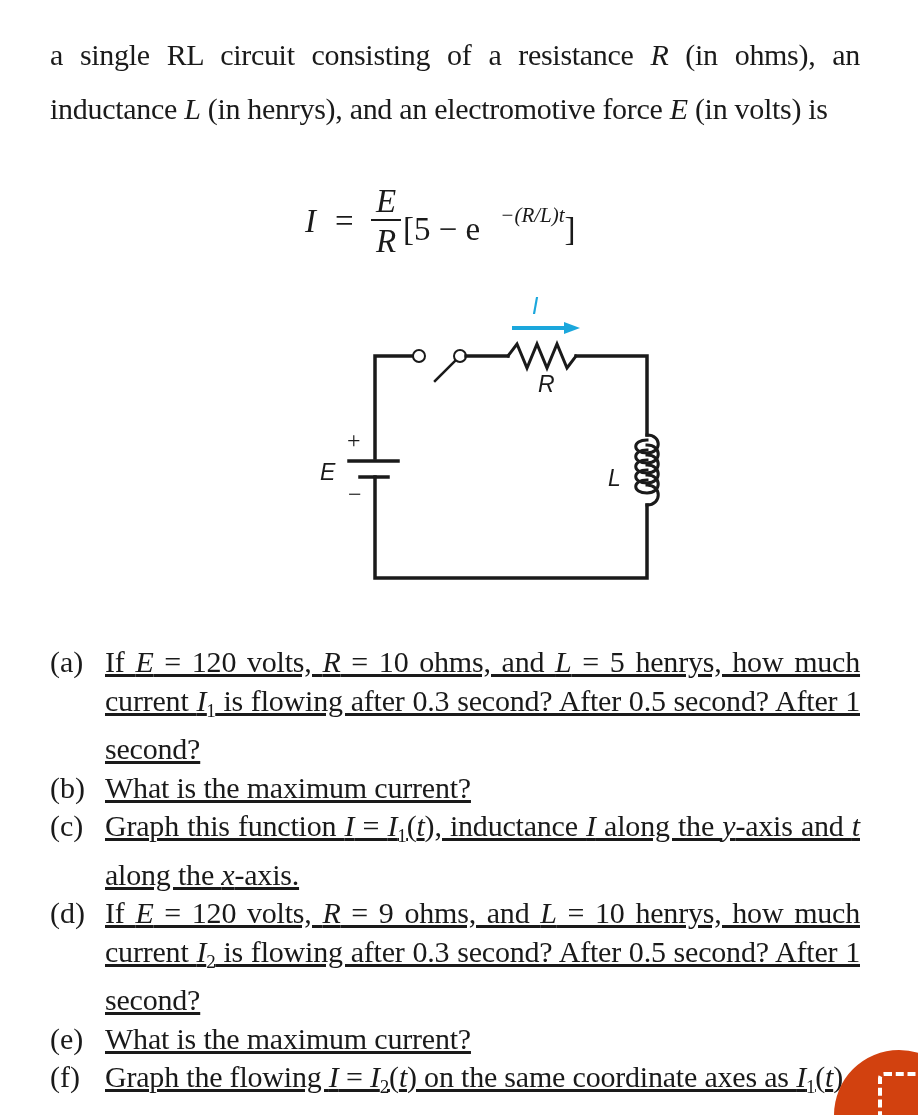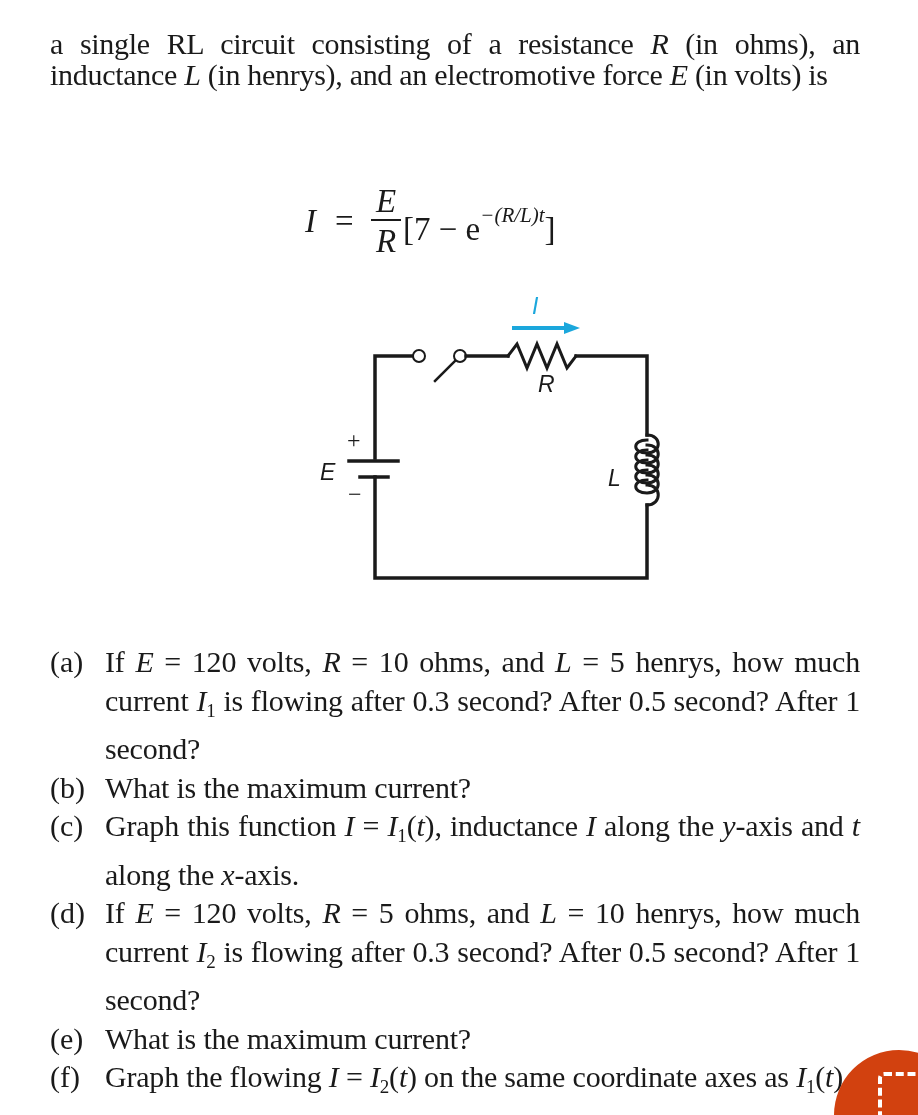--- a/index.html
+++ b/index.html
@@ -1,34 +1,34 @@
 <!DOCTYPE html>
 <html><head>
 <meta charset="utf-8">
 <style>
   html, body { margin:0; padding:0; }
   body { width:918px; height:1115px; background:#ffffff; overflow:hidden; position:relative;
          font-family:"Liberation Serif","DejaVu Serif",serif; color:#1a1a1a; }
-  .para { position:absolute; left:50px; top:28px; width:810px; font-size:30px; line-height:31px;
+  .para { position:absolute; left:50px; top:28px; width:810px; font-size:30px; line-height:54px;
           text-align:justify; letter-spacing:-0.3px; }
   i, .it { font-style:italic; }
   .formula { position:absolute; left:305px; top:185px; height:80px; font-size:33px; }
   .formula .I { position:absolute; left:0; top:18px; font-style:italic; }
   .formula .eq { position:absolute; left:30px; top:18px; }
   .formula .frac { position:absolute; left:66px; top:0; width:30px; text-align:center; font-style:italic; }
   .formula .frac .num { display:block; line-height:32px; }
   .formula .frac .bar { display:block; height:2px; background:#1a1a1a; margin:2px 0; }
   .formula .frac .den { display:block; line-height:36px; }
   .formula .rest { position:absolute; left:98px; top:18px; white-space:nowrap; }
-  .formula .rest sup { font-size:21px; vertical-align:18px; }
+  .formula .rest sup { font-size:21px; vertical-align:18px;margin-left:20px; }
   .circuit { position:absolute; left:300px; top:280px; width:380px; height:310px; }
   .items { position:absolute; left:50px; top:643px; width:810px; font-size:30px; line-height:38.5px; }
   .item { display:flex; }
   .item .lbl { width:55px; flex:none; }
-  .item .txt { flex:1; text-align:justify; letter-spacing:-0.2px; }
+  .item .txt { flex:1; text-align:justify; letter-spacing:-0.2px;text-decoration:underline; }
   sub { font-size:19px; vertical-align:-6px; }
   .fab { position:absolute; left:834px; top:1050px; width:130px; height:130px; border-radius:50%;
          background:#d2410f; }
   .fab .ic { position:absolute; left:44px; top:22px; width:50px; height:40px;
              border:4px dashed #ffffff; border-radius:6px; }
 </style>
 </head>
 <body>
 
 <div class="para">
@@ -36,21 +36,21 @@
 </div>
 
 <div class="formula">
   <span class="I">I</span>
   <span class="eq">=</span>
   <span class="frac">
     <span class="num">E</span>
     <span class="bar"></span>
     <span class="den">R</span>
   </span>
-  <span class="rest"><span>[7 − e</span><sup class="it">−(R/L)t</sup><span>]</span></span>
+  <span class="rest"><span>[5 − e</span><sup class="it">−(R/L)t</sup><span>]</span></span>
 </div>
 
 <svg class="circuit" viewBox="0 0 380 310" width="380" height="310">
   <g stroke="#1a1a1a" stroke-width="3.5" fill="none" stroke-linecap="square">
     <polyline points="115,76 75,76 75,178"></polyline>
     <circle cx="119" cy="76" r="6" stroke-width="2" fill="#fff"></circle>
     <circle cx="160" cy="76" r="6" stroke-width="2" fill="#fff"></circle>
     <line x1="135" y1="101" x2="155" y2="81" stroke-width="2.5"></line>
     <line x1="166" y1="76" x2="208" y2="76"></line>
     <polyline points="208,76 217,64 227,88 237,64 247,88 257,64 267,88 276,76" stroke-width="3"></polyline>
@@ -89,21 +89,21 @@
   <div class="item">
     <span class="lbl">(b)</span>
     <span class="txt">What is the maximum current?</span>
   </div>
   <div class="item">
     <span class="lbl">(c)</span>
     <span class="txt"><span>Graph this function </span><i>I</i><span> = </span><i>I</i><sub>1</sub><span>(</span><i>t</i><span>), inductance </span><i>I</i><span> along the </span><i>y</i><span>-axis and </span><i>t</i><span> along the </span><i>x</i><span>-axis.</span></span>
   </div>
   <div class="item">
     <span class="lbl">(d)</span>
-    <span class="txt"><span>If </span><i>E</i><span> = 120 volts, </span><i>R</i><span> = 5 ohms, and </span><i>L</i><span> = 10 henrys, how much current </span><i>I</i><sub>2</sub><span> is flowing after 0.3 second? After 0.5 second? After 1 second?</span></span>
+    <span class="txt"><span>If </span><i>E</i><span> = 120 volts, </span><i>R</i><span> = 9 ohms, and </span><i>L</i><span> = 10 henrys, how much current </span><i>I</i><sub>2</sub><span> is flowing after 0.3 second? After 0.5 second? After 1 second?</span></span>
   </div>
   <div class="item">
     <span class="lbl">(e)</span>
     <span class="txt">What is the maximum current?</span>
   </div>
   <div class="item">
     <span class="lbl">(f)</span>
     <span class="txt"><span>Graph the flowing </span><i>I</i><span> = </span><i>I</i><sub>2</sub><span>(</span><i>t</i><span>) on the same coordinate axes as </span><i>I</i><sub>1</sub><span>(</span><i>t</i><span>).</span></span>
   </div>
 </div>

